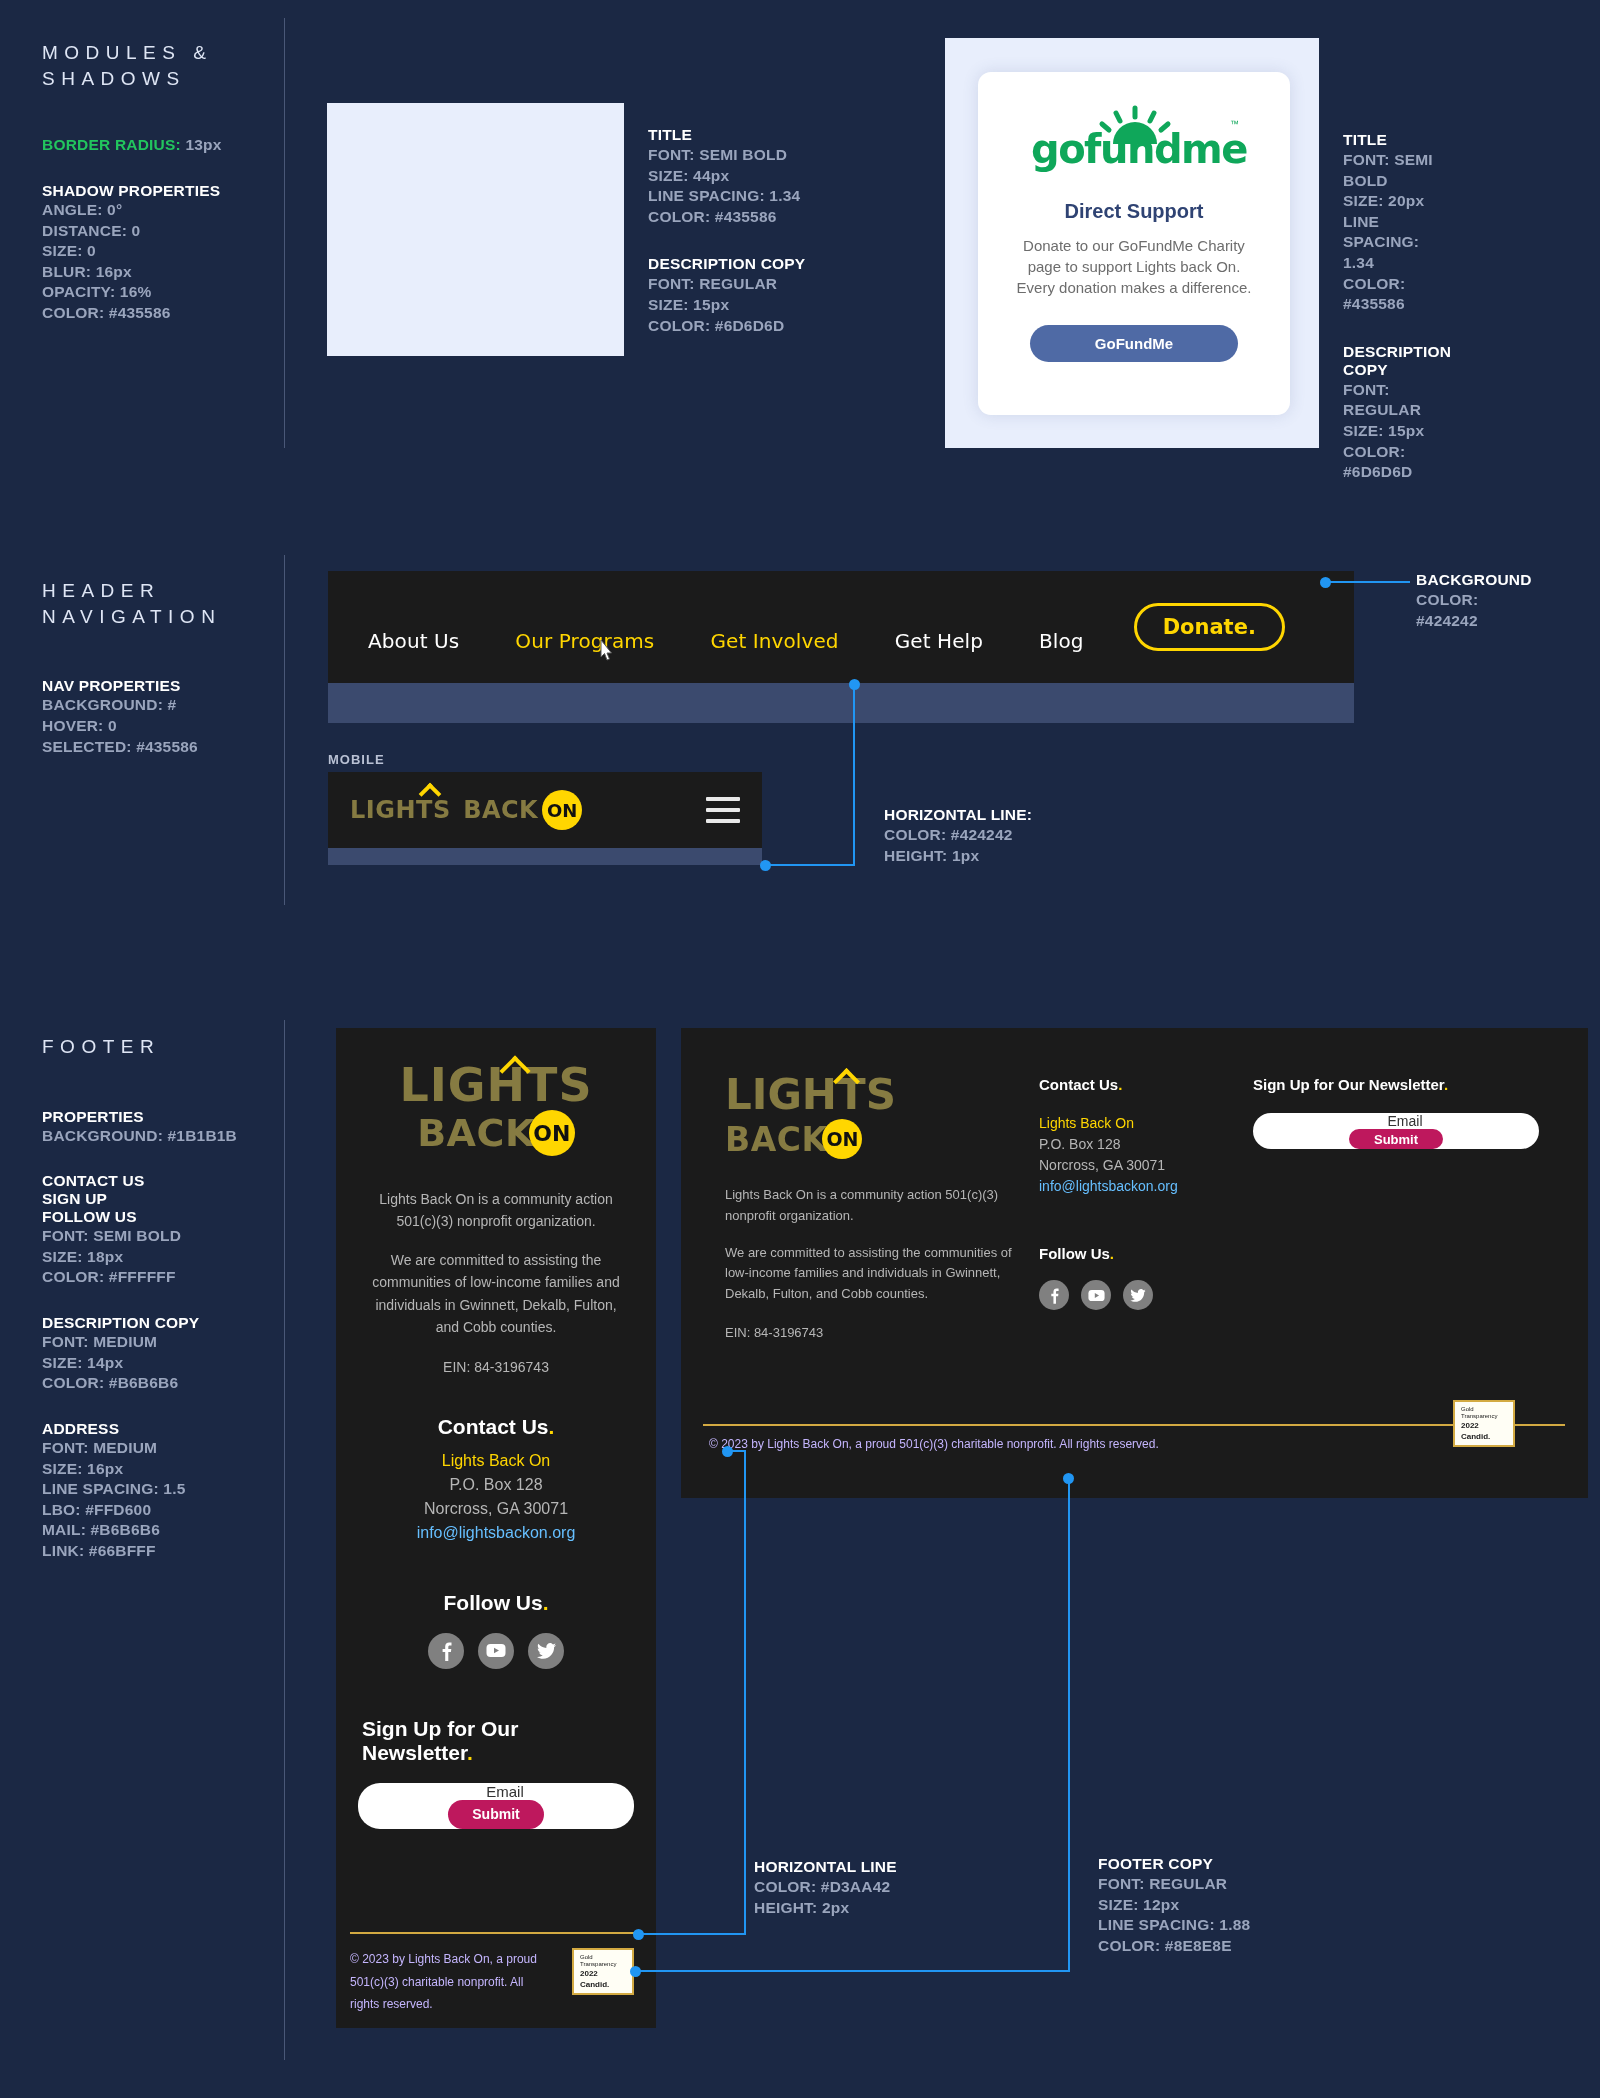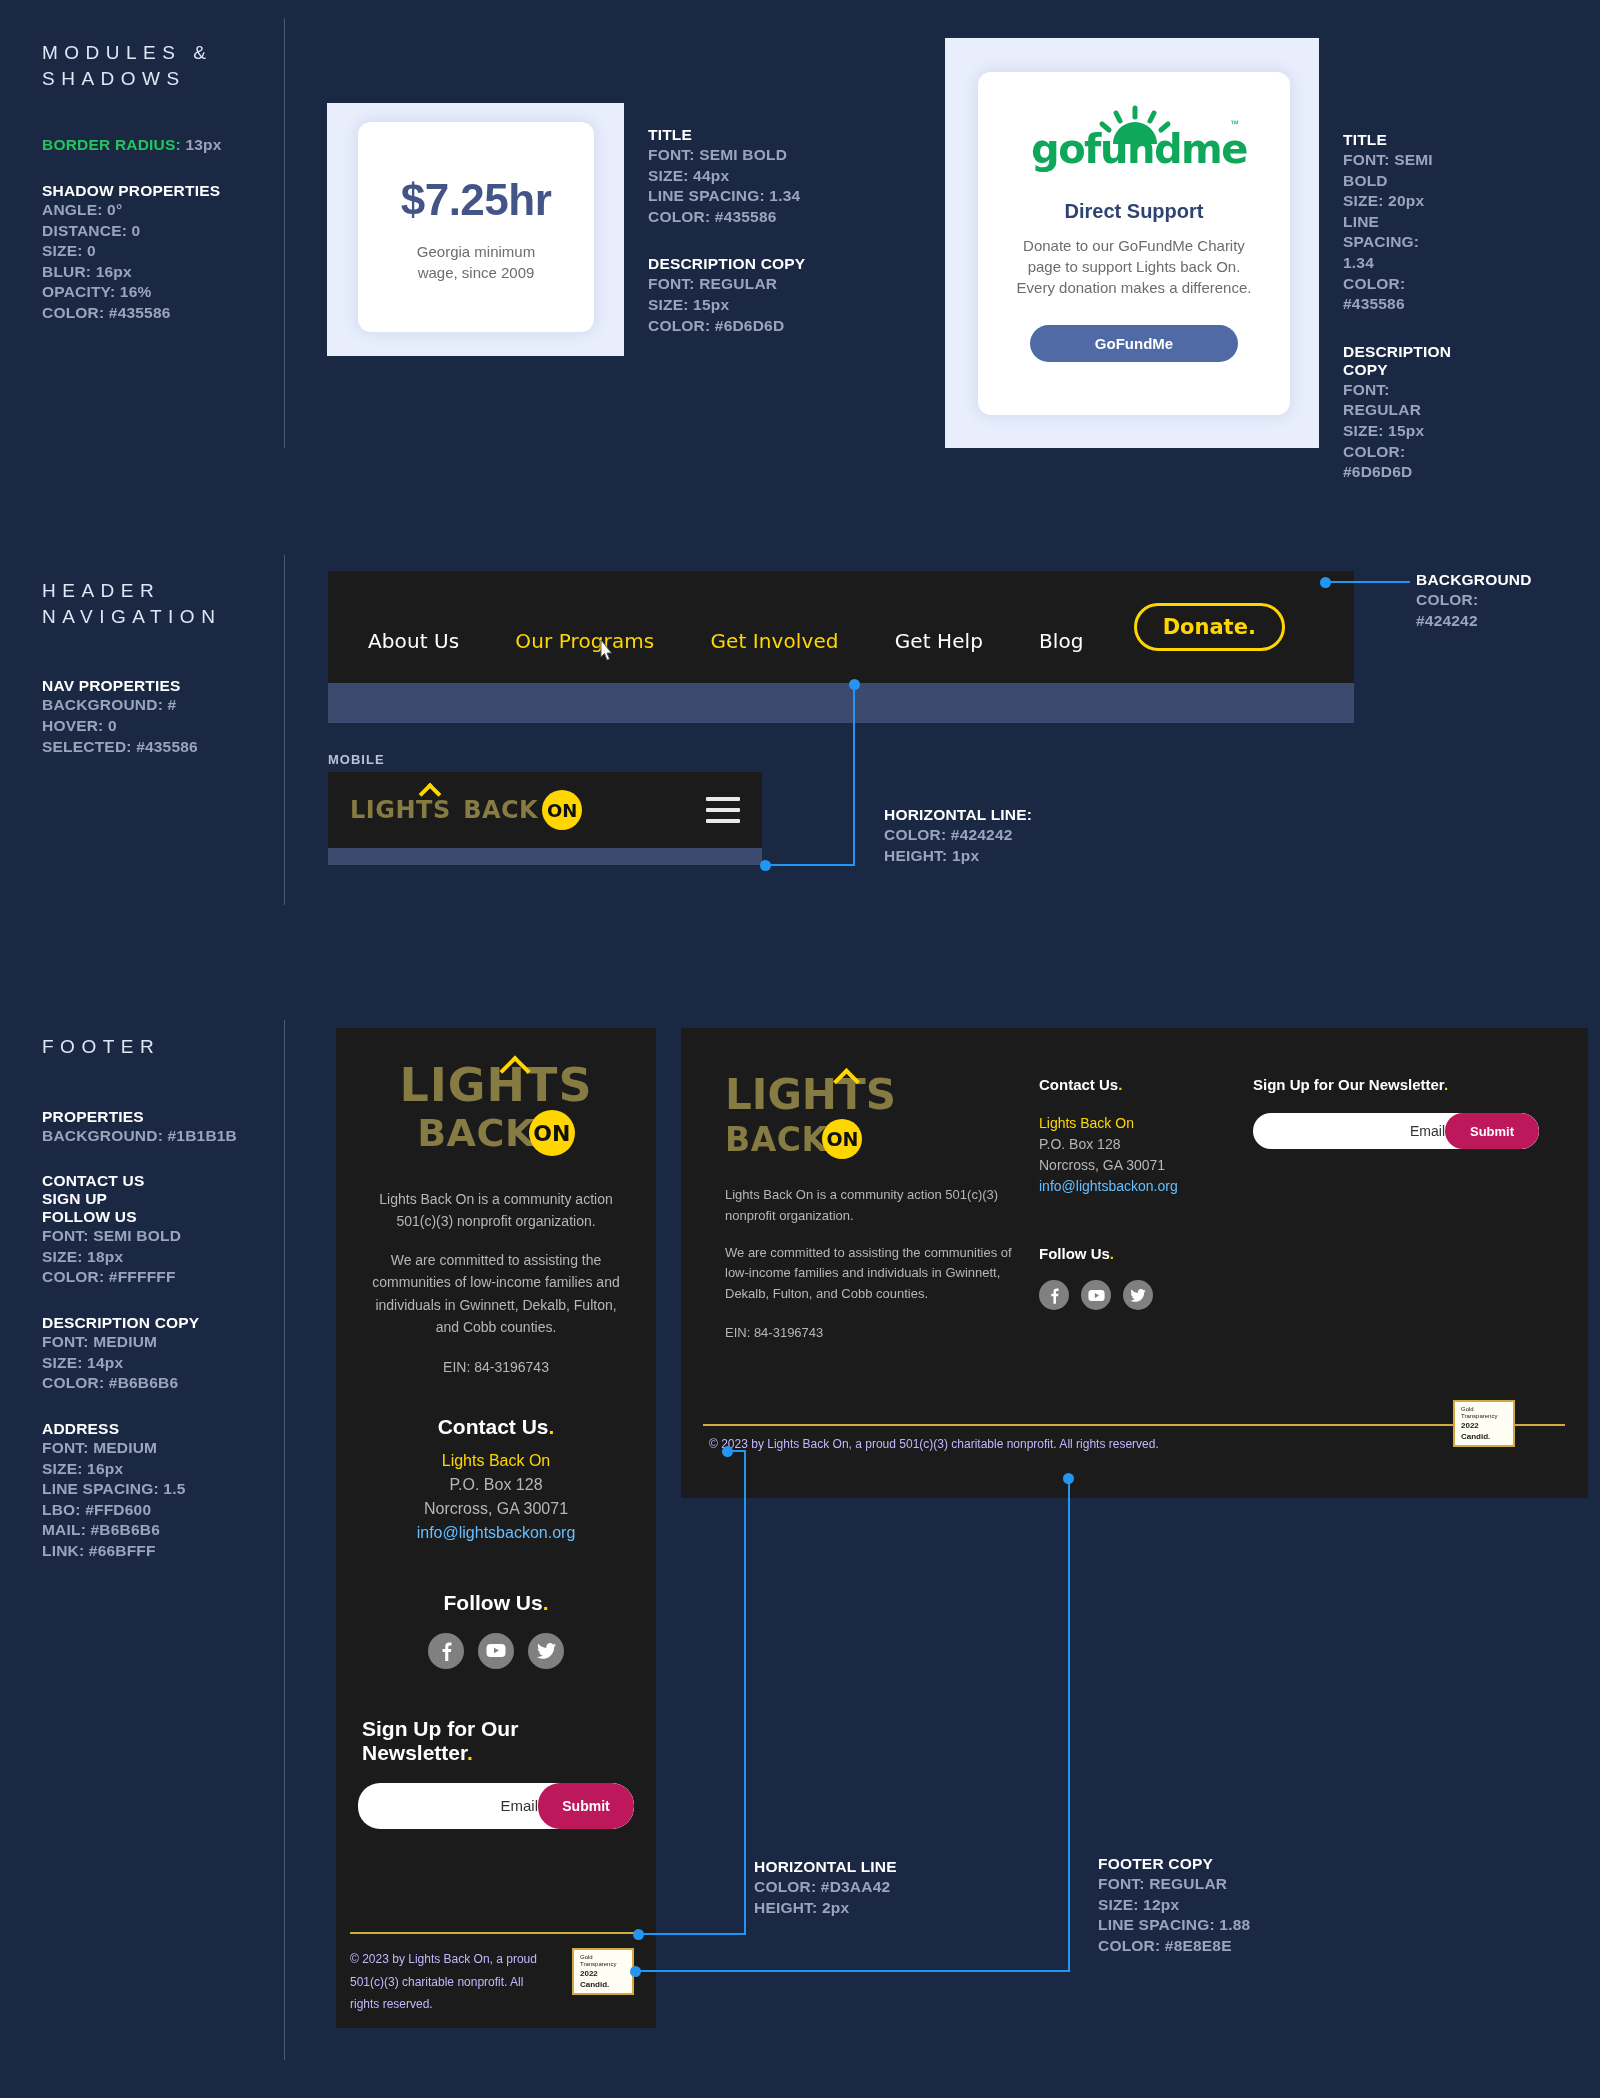--- a/index.html
+++ b/index.html
@@ -95,21 +95,21 @@
   .f-lbo { color: #FFD600; }
   .f-link { color: #66BFFF; }
   .f-copy { color: #c4b5fd; font-size: 12px; line-height: 1.88; }
   .hrule { background: #D3AA42; height: 2px; }
   .social {
     width: 30px; height: 30px; border-radius: 50%; background: #808080;
     display: inline-flex; align-items: center; justify-content: center; cursor: pointer;
   }
   .newsletter {
     background: #fff; border-radius: 22px; display: flex; align-items: center;
-    justify-content: flex-end; overflow: hidden;
+    justify-content: flex-end; overflow: hidden; flex-direction: column;
   }
   .newsletter .em { color: #333; font-size: 15px; padding-left: 18px; }
   .newsletter .sub {
     background: #be185d; color: #fff; font-size: 14px; font-weight: 600;
     border-radius: 22px; display: flex; align-items: center; justify-content: center;
     cursor: pointer; height: 100%;
   }
   .seal {
     background: #fffef5; border: 2px solid #D3AA42; padding: 4px 6px;
     font-family: "Liberation Sans", sans-serif; color: #1B1B1B;
@@ -147,27 +147,20 @@
       <div class="spec-l">ANGLE: 0°</div>
       <div class="spec-l">DISTANCE: 0</div>
       <div class="spec-l">SIZE: 0</div>
       <div class="spec-l">BLUR: 16px</div>
       <div class="spec-l">OPACITY: 16%</div>
       <div class="spec-l">COLOR: #435586</div>
     </div>
   </div>
 
   <div class="card-shadow-wrap" style="left:327px; top:103px; width:297px; height:253px;"></div>
-  <div class="card" style="left:358px; top:122px; width:236px; height:210px;">
-    <div class="card-amount">$7.25hr</div>
-    <div class="card-desc">
-      <span>Georgia minimum</span><br>
-      <span>wage, since 2009</span>
-    </div>
-  </div>
 
   <div class="callout" style="left:648px; top:126px;">
     <div class="spec-h">TITLE</div>
     <div class="spec-l">FONT:  SEMI BOLD</div>
     <div class="spec-l">SIZE: 44px</div>
     <div class="spec-l">LINE SPACING: 1.34</div>
     <div class="spec-l">COLOR: #435586</div>
     <div style="height:28px"></div>
     <div class="spec-h">DESCRIPTION  COPY</div>
     <div class="spec-l">FONT: REGULAR</div>

